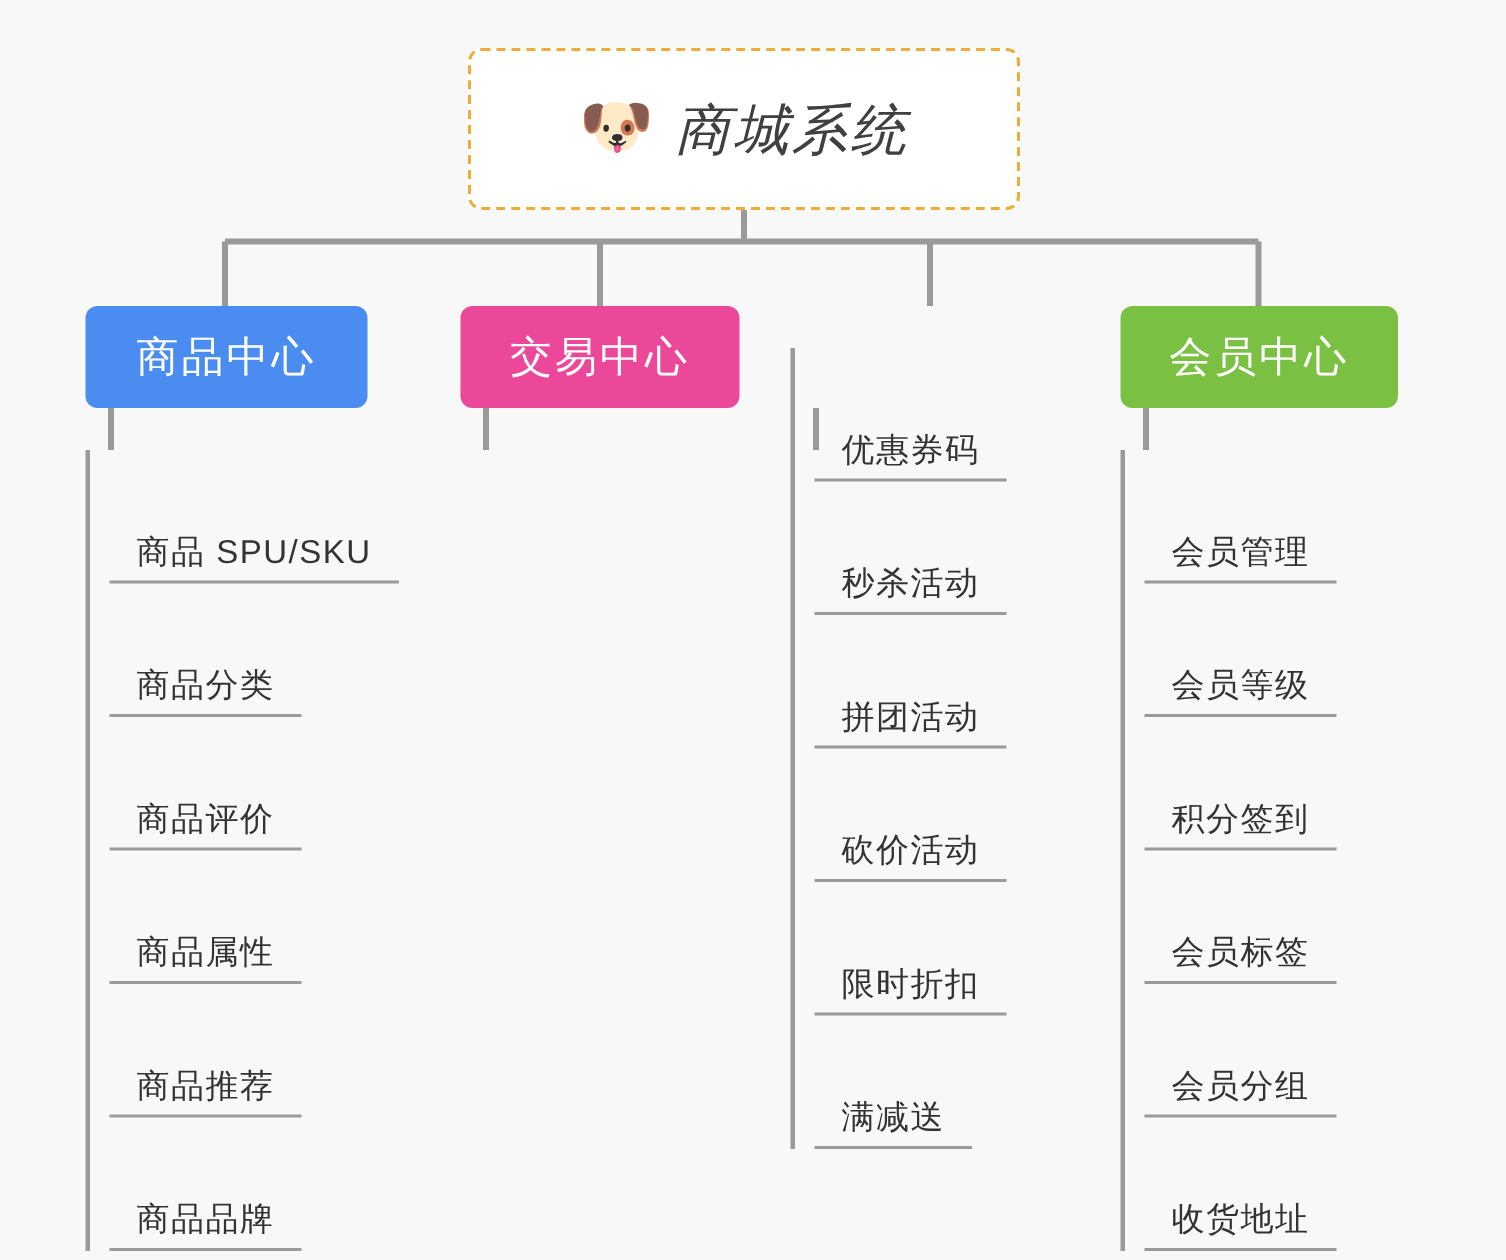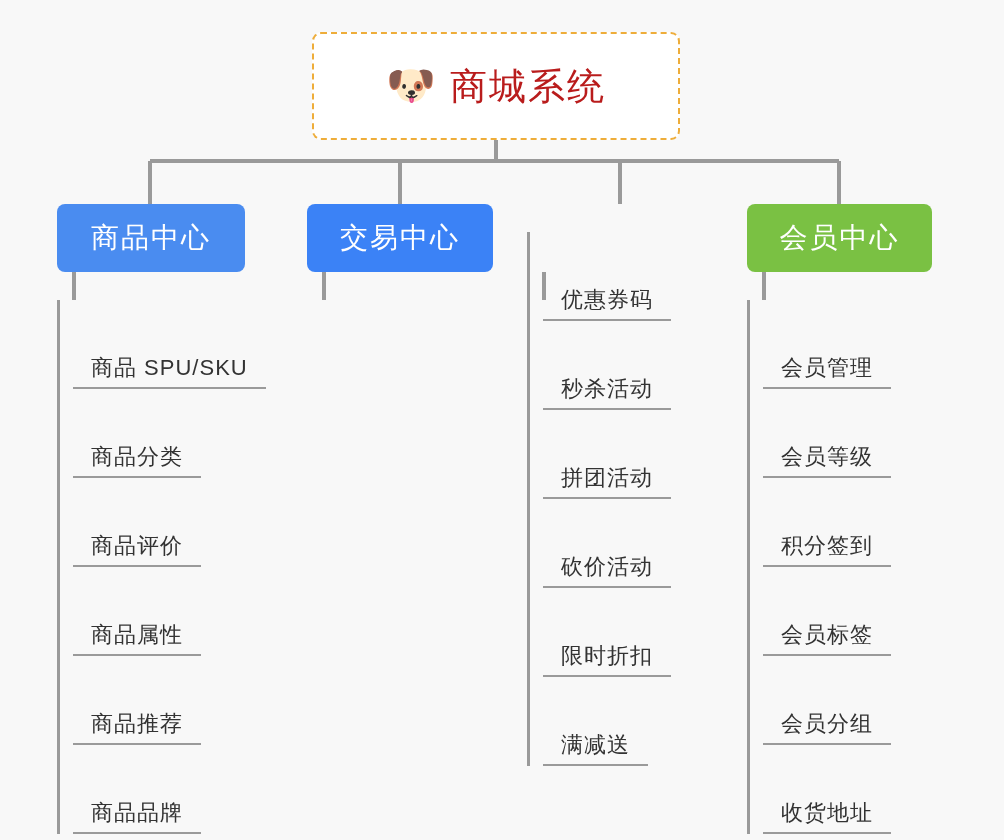--- a/index.html
+++ b/index.html
@@ -49,24 +49,25 @@
     gap: 14px;
   }
   .root-emoji {
     font-size: 40px;
     line-height: 1;
     display: block;
     margin-top: -2px;
   }
   .root-title {
     font-size: 37px;
-    color: #b91c1c;
+    color: #404040;
     letter-spacing: 2px;
     line-height: 1;
     white-space: nowrap;
+    font-style: italic;
   }
 
   
   .column {
     position: absolute;
     top: 204px;
   }
   .cat-box {
     height: 68px;
     border-radius: 8px;
@@ -159,21 +160,21 @@
       <div class="leaf-item">
         <span class="leaf-label">商品推荐</span>
       </div>
       <div class="leaf-item">
         <span class="leaf-label">商品品牌</span>
       </div>
     </div>
   </div>
 
   <div class="column col-1">
-    <div class="cat-box" style="background:#3b82f6">
+    <div class="cat-box" style="background:#ec4899">
       <span>交易中心</span>
     </div>
   </div>
 
   <div class="column col-2">
     <div class="leaf-list">
       <div class="leaf-item">
         <span class="leaf-label">优惠券码</span>
       </div>
       <div class="leaf-item">

